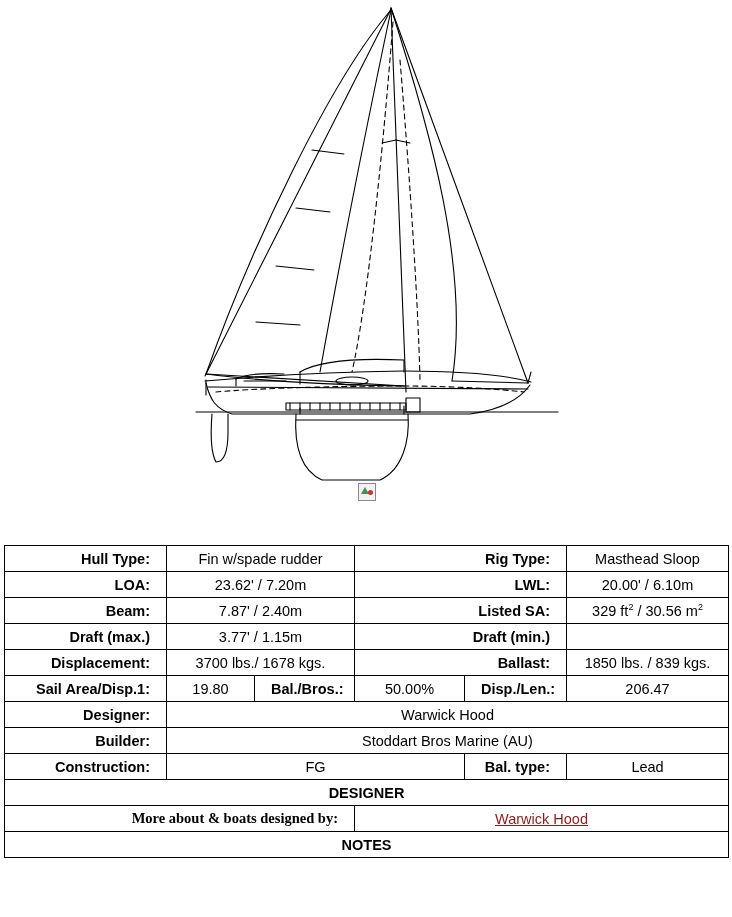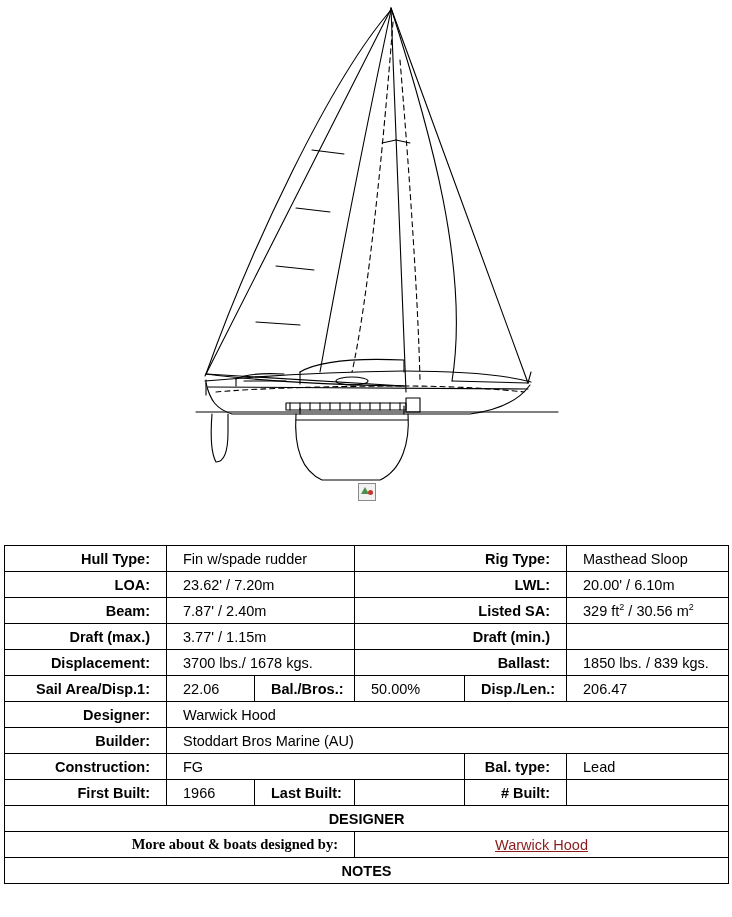--- a/index.html
+++ b/index.html
@@ -92,21 +92,21 @@
     white-space: nowrap;
     overflow: hidden;
   }
   td.lbl {
     background: #00ffff;
     text-align: right;
     font-weight: bold;
   }
   td.val {
     background: #ffffff;
-    text-align: left;
+    text-align: center;
   }
   td.sectionhead {
     background: #00ffff;
     text-align: center;
     font-weight: bold;
     font-size: 15px;
   }
   td.lbl-wide {
     background: #00ffff;
     text-align: right;
@@ -250,49 +250,41 @@
         <td class="val"></td>
       </tr>
       <tr>
         <td class="lbl">Displacement:</td>
         <td class="val" colspan="2">3700 lbs./ 1678 kgs.</td>
         <td class="lbl" colspan="2">Ballast:</td>
         <td class="val">1850 lbs. / 839 kgs.</td>
       </tr>
       <tr>
         <td class="lbl">Sail Area/Disp.1:</td>
-        <td class="val">22.06</td>
+        <td class="val">19.80</td>
         <td class="lbl">Bal./Bros.:</td>
         <td class="val">50.00%</td>
         <td class="lbl">Disp./Len.:</td>
         <td class="val">206.47</td>
       </tr>
       <tr>
         <td class="lbl">Designer:</td>
         <td class="val" colspan="5">Warwick Hood</td>
       </tr>
       <tr>
         <td class="lbl">Builder:</td>
         <td class="val" colspan="5">Stoddart Bros Marine (AU)</td>
       </tr>
       <tr>
         <td class="lbl">Construction:</td>
         <td class="val" colspan="3">FG</td>
         <td class="lbl">Bal. type:</td>
         <td class="val">Lead</td>
       </tr>
       <tr>
-        <td class="lbl">First Built:</td>
-        <td class="val">1966</td>
-        <td class="lbl">Last Built:</td>
-        <td class="val"></td>
-        <td class="lbl"># Built:</td>
-        <td class="val"></td>
-      </tr>
-      <tr>
         <td class="sectionhead" colspan="6">DESIGNER</td>
       </tr>
       <tr>
         <td class="lbl-wide" colspan="3">More about &amp; boats designed by:</td>
         <td class="designer-link" colspan="3"><a href="#">Warwick Hood</a></td>
       </tr>
       <tr>
         <td class="sectionhead" colspan="6">NOTES</td>
       </tr>
     </tbody>

